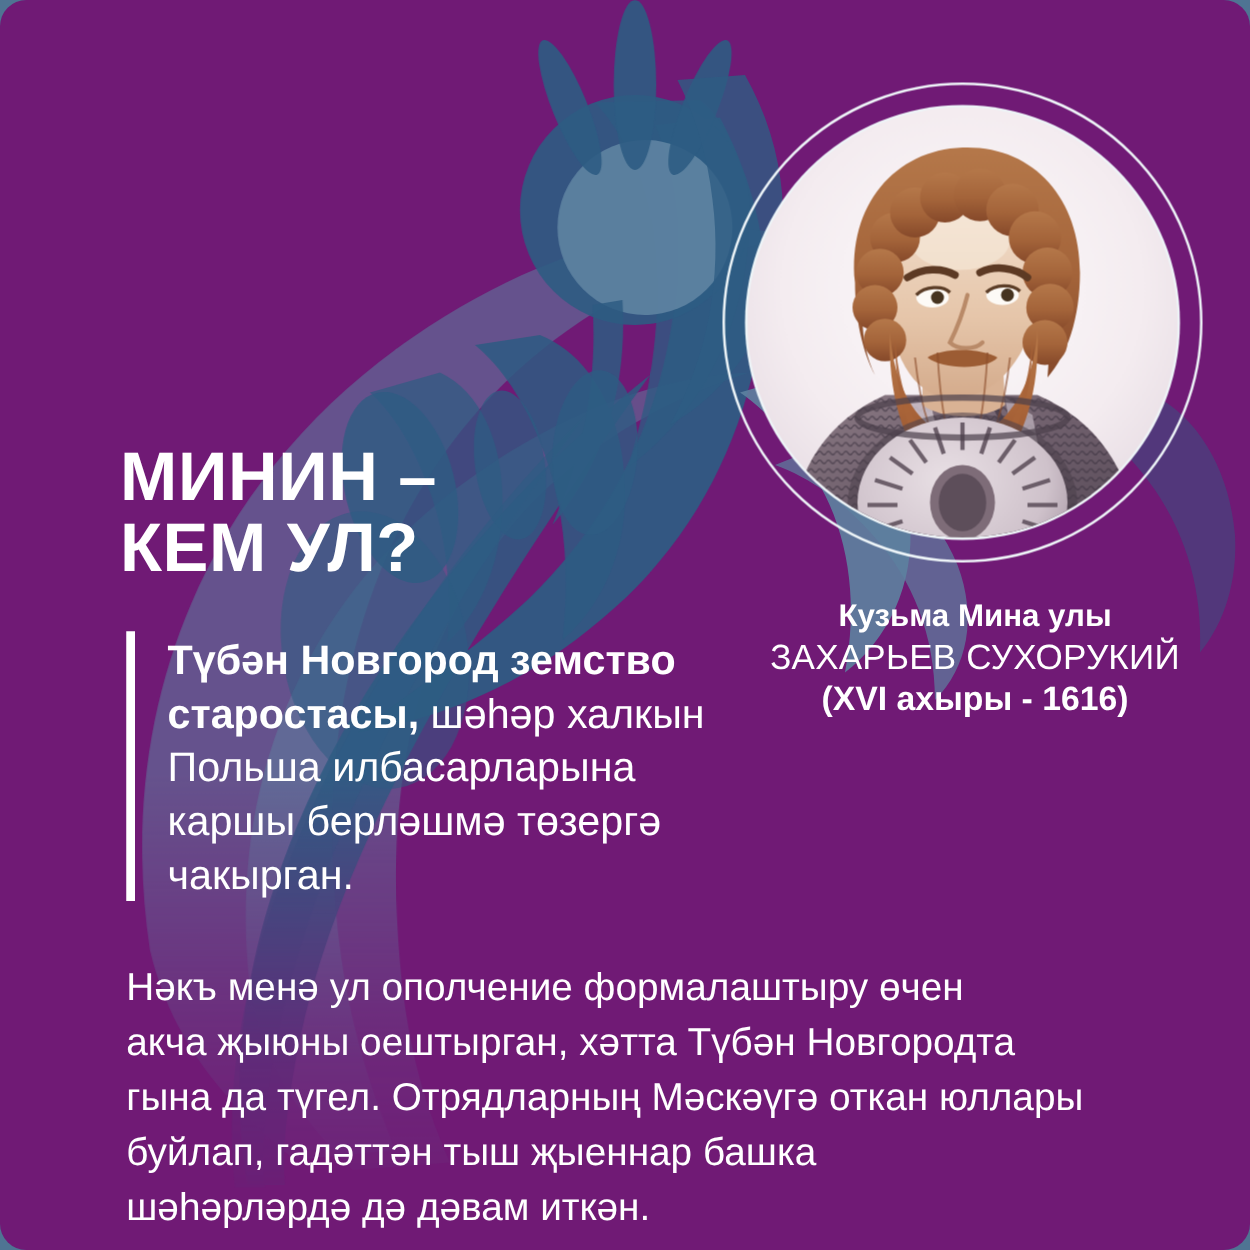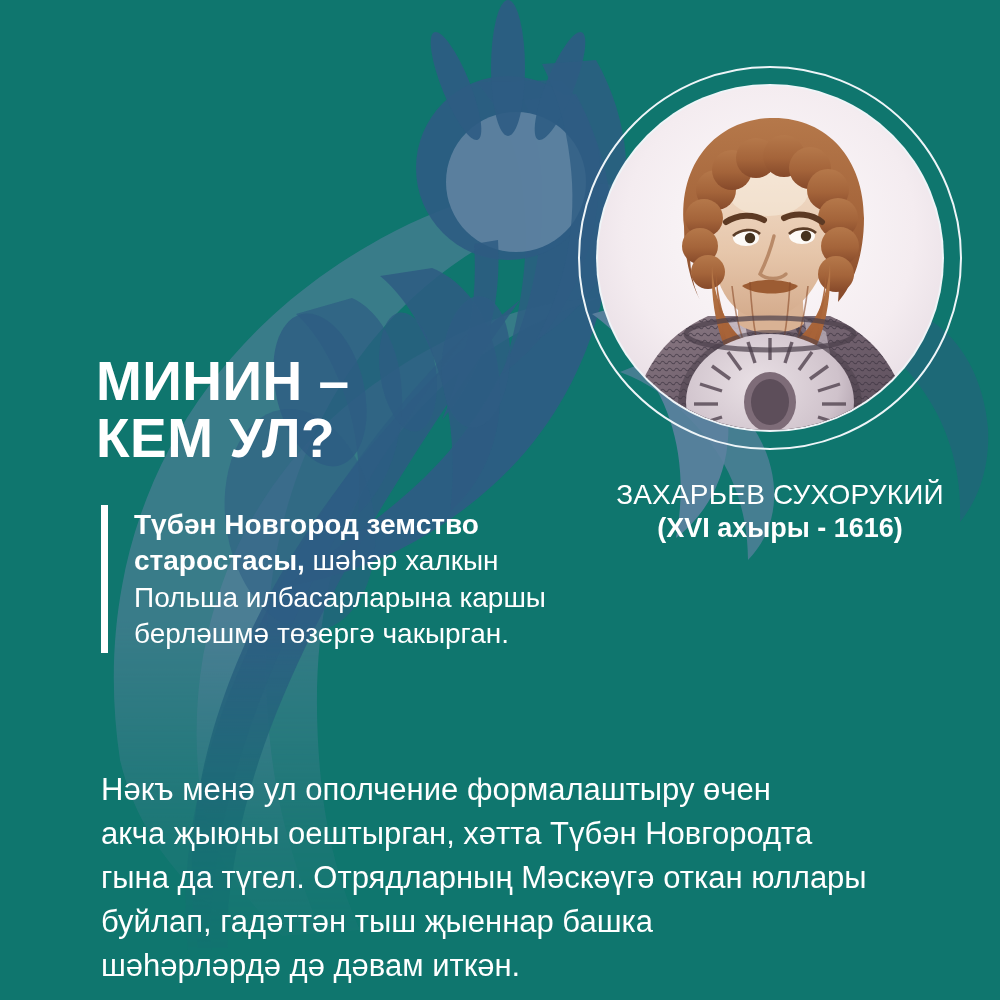--- a/index.html
+++ b/index.html
@@ -4,21 +4,21 @@
 <title>Minin infographic card</title>
 <style>
   html,body{margin:0;padding:0;}
   body{
     width:1000px;height:1000px;overflow:hidden;
     font-family:"Liberation Sans","DejaVu Sans",sans-serif;
     background:#4f7493;
   }
   #card{
     position:relative;width:1000px;height:1000px;
-    background:#0f766e;overflow:hidden;
+    background:#701a75;overflow:hidden;border-radius:21px;
   }
   #ornament{
     position:absolute;left:0;top:0;width:1000px;height:1000px;
     pointer-events:none;
   }
 
   
   #medallion{
     position:absolute;left:578px;top:66px;width:384px;height:384px;
   }
@@ -46,21 +46,21 @@
   
   #quote-block{
     position:absolute;left:101px;top:505px;width:480px;
     display:flex;align-items:stretch;
   }
   #quote-bar{
     width:7px;background:#ffffff;flex:0 0 7px;margin-right:26px;
     align-self:stretch;
   }
   #quote-text{
-    color:#ffffff;font-size:28px;line-height:1.30;
+    color:#ffffff;font-size:33px;line-height:1.30;
     padding-top:2px;
   }
   #quote-text .b{font-weight:bold;}
 
   
   #caption{
     position:absolute;left:560px;top:478px;width:440px;
     text-align:center;color:#ffffff;line-height:1.22;
   }
   #caption .c1{font-size:25px;font-weight:bold;display:block;}
@@ -281,20 +281,21 @@
 
   <h1 id="title">МИНИН –
 КЕМ УЛ?</h1>
 
   <div id="quote-block">
     <div id="quote-bar"></div>
     <div id="quote-text"><span class="b">Түбән Новгород земство старостасы,</span><span>  шәһәр халкын Польша илбасарларына каршы берләшмә төзергә чакырган.</span></div>
   </div>
 
   <div id="caption">
+    <span class="c1">Кузьма Мина улы</span>
     <span class="c2">ЗАХАРЬЕВ СУХОРУКИЙ</span>
     <span class="c3">(XVI ахыры - 1616)</span>
   </div>
 
   <p id="body-paragraph">Нәкъ менә ул ополчение формалаштыру өчен
 акча җыюны оештырган, хәтта Түбән Новгородта
 гына да түгел. Отрядларның Мәскәүгә откан юллары
 буйлап, гадәттән тыш җыеннар башка
 шәһәрләрдә дә дәвам иткән.</p>
 

